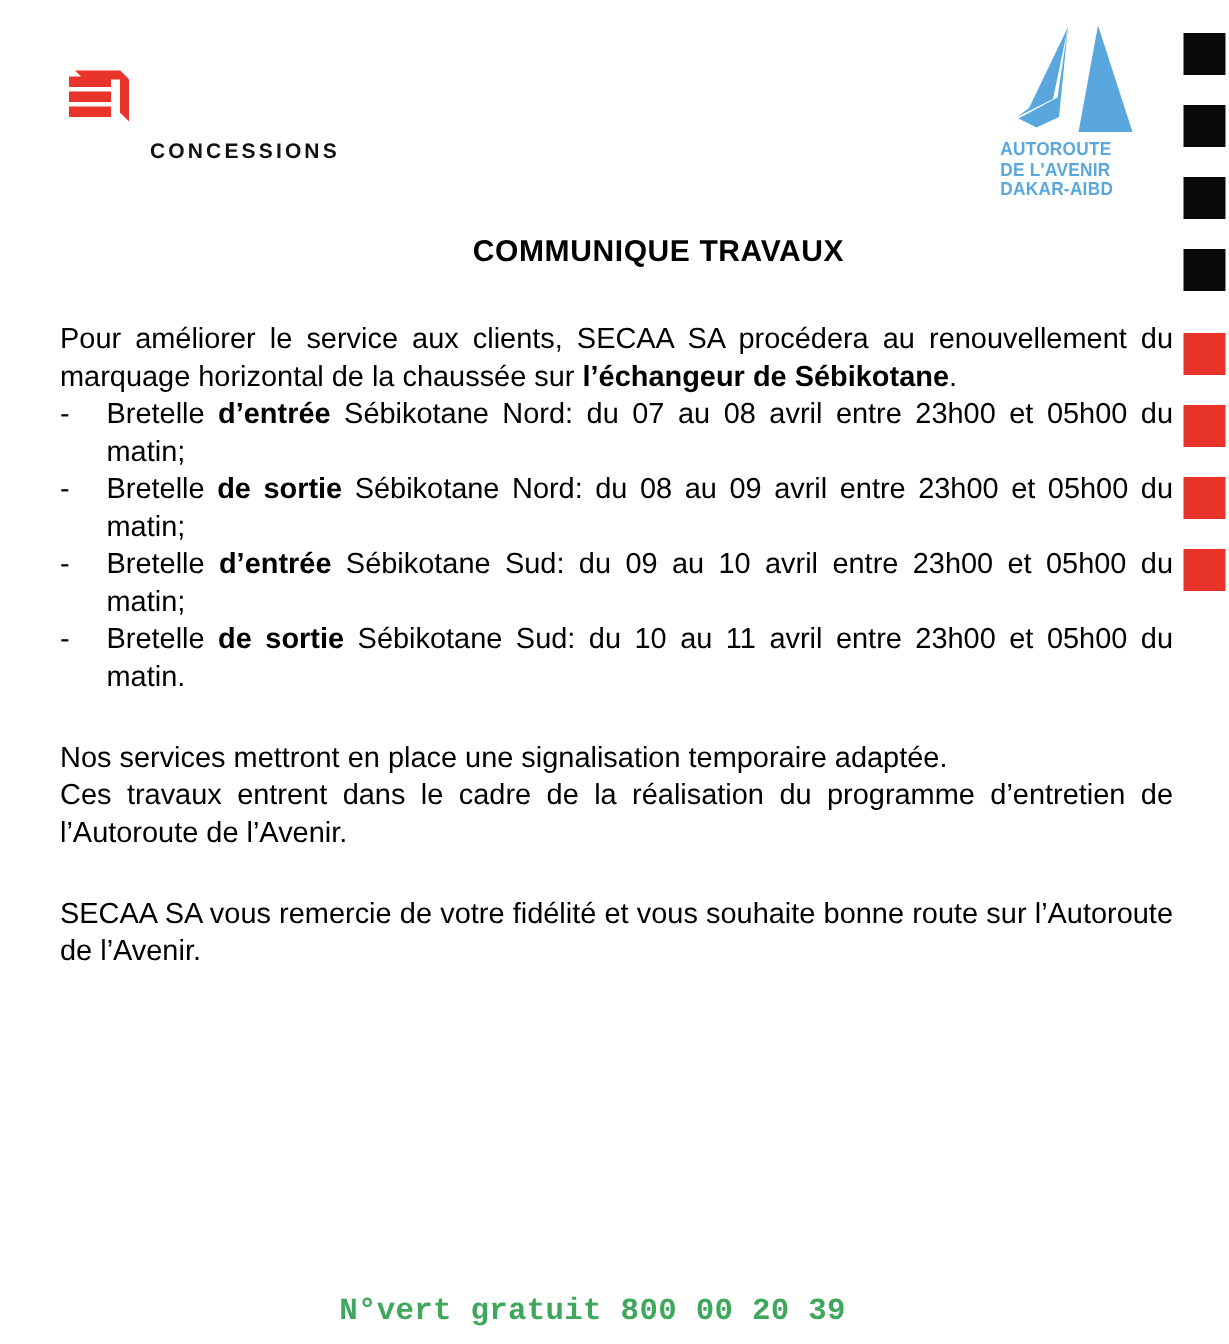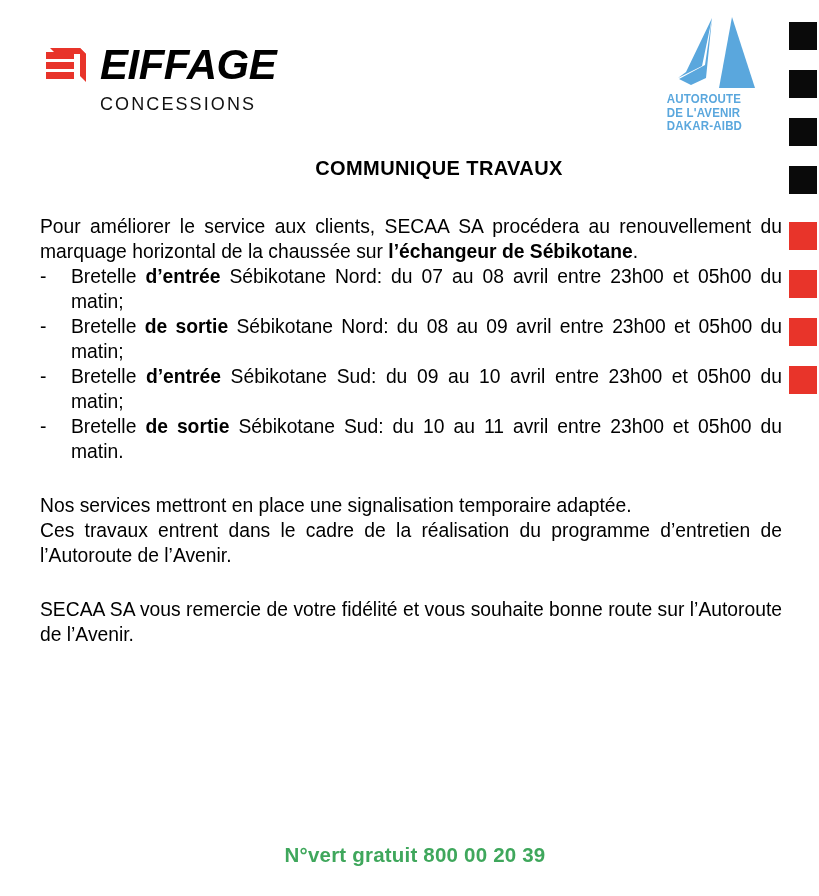--- a/index.html
+++ b/index.html
@@ -64,22 +64,22 @@
     font-family: "Liberation Sans", sans-serif;
     font-weight: bold;
     font-style: italic;
     font-size: 42px;
     line-height: 42px;
     letter-spacing: -0.5px;
     color: #000000;
   }
   .eiffage-sub {
     font-family: "Liberation Sans", sans-serif;
-    font-weight: normal;
-    font-size: 18px;
+    font-weight: bold;
+    font-size: 14px;
     letter-spacing: 2.1px;
     color: #111111;
     margin-top: 8px;
     margin-left: 56px;
     text-align: right;
   }
 
   .autoroute-logo {
     position: absolute;
     left: 662px;
@@ -154,46 +154,44 @@
   ul.schedule li .dash {
     position: absolute;
     left: 0;
     top: 0;
   }
   b { font-weight: bold; }
 
   
   .footer-green {
     position: absolute;
-    top: 843px;
+    top: 863px;
     left: 0;
     width: 790px;
     text-align: center;
-    font-family: Liberation Sans, sans-serif;
+    font-family: Liberation Mono, monospace;
     font-weight: bold;
     font-size: 20.5px;
     letter-spacing: 0.2px;
-    padding-left: 20px;
   }
 </style>
 </head>
 <body>
 
 <div class="header">
 
   <div class="eiffage-logo">
     <div class="eiffage-row">
       <svg class="eiffage-mark" viewBox="0 0 42 40" aria-hidden="true">
         <polygon points="6,3 36,3 42,9 12,9" fill="#E8342A"></polygon>
         <polygon points="36,3 42,9 42,37 36,31" fill="#E8342A"></polygon>
         <rect x="2" y="7" width="28" height="7" fill="#E8342A"></rect>
         <rect x="2" y="17" width="28" height="7" fill="#E8342A"></rect>
         <rect x="2" y="27" width="28" height="7" fill="#E8342A"></rect>
       </svg>
-      <div class="eiffage-word">EIFFAGE</div>
     </div>
     <div class="eiffage-sub">CONCESSIONS</div>
   </div>
 
   <div class="autoroute-logo">
     <svg class="autoroute-mark" viewBox="0 0 100 76" aria-hidden="true">
       <polygon points="40,2 30,50 6,62 14,56" fill="#5AA7DD"></polygon>
       <polygon points="40,2 33,49 7,63 19,69 34,62" fill="#5AA7DD"></polygon>
       <polygon points="60,1 47,72 83,72" fill="#5AA7DD"></polygon>
     </svg>

